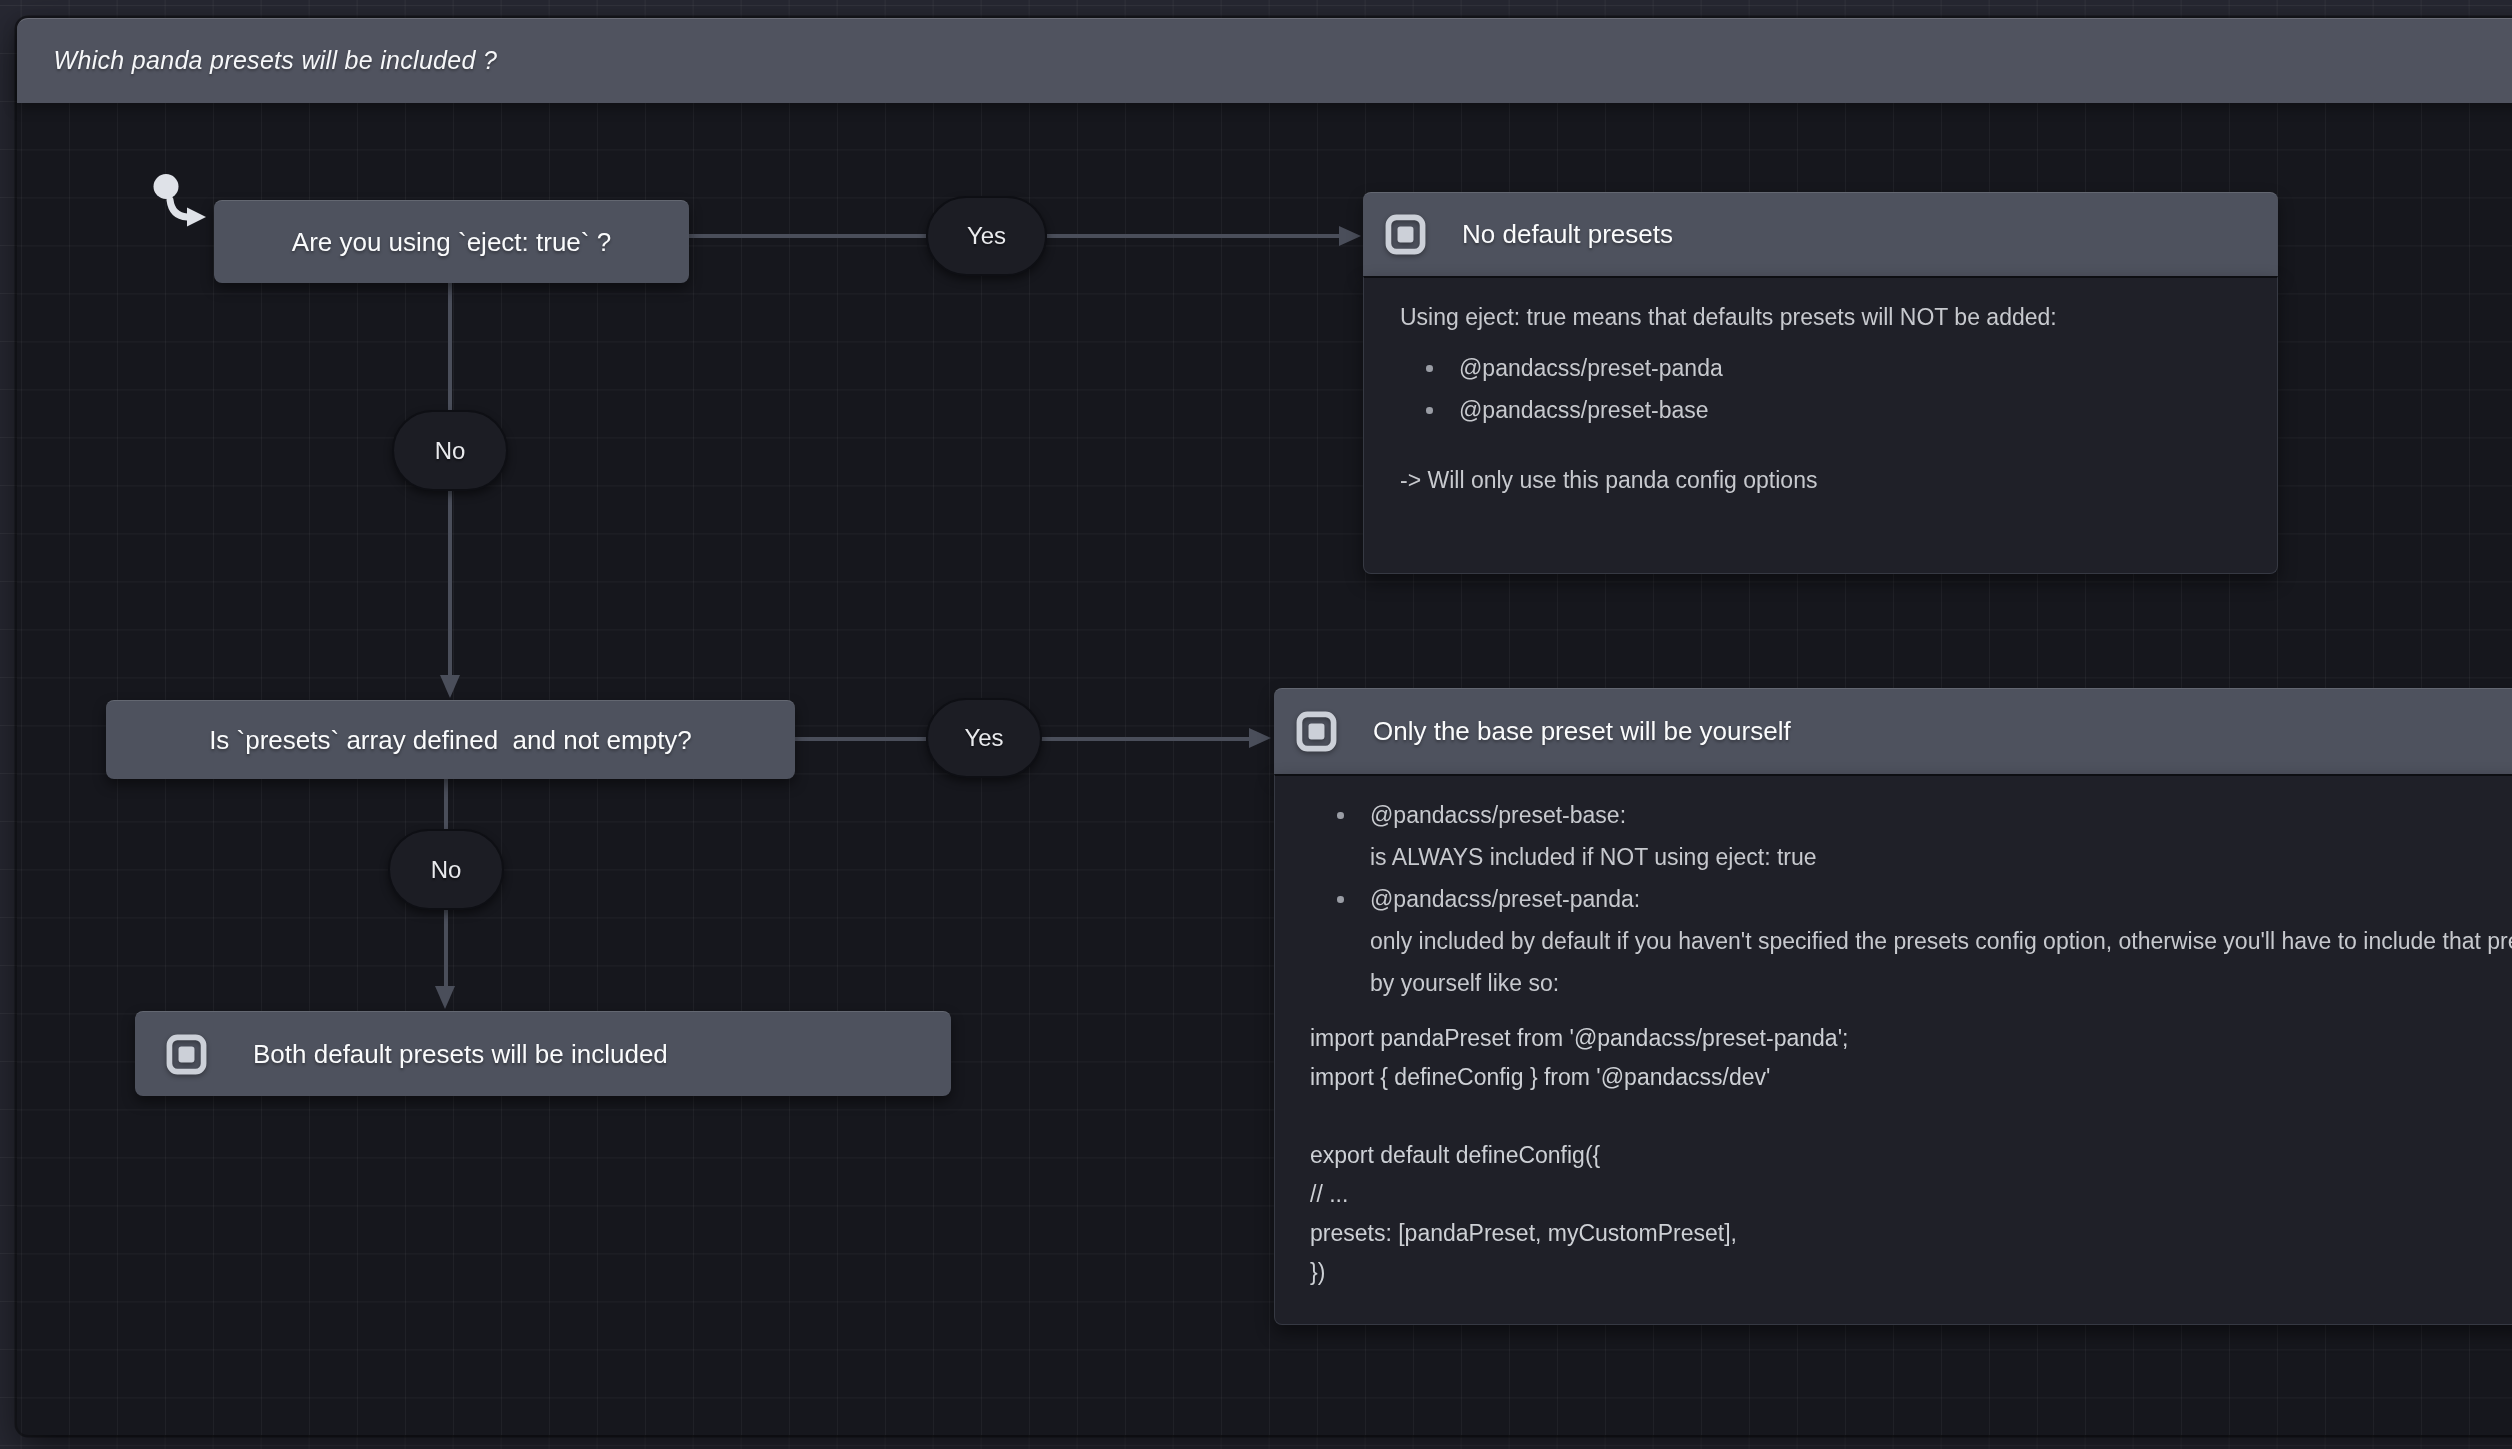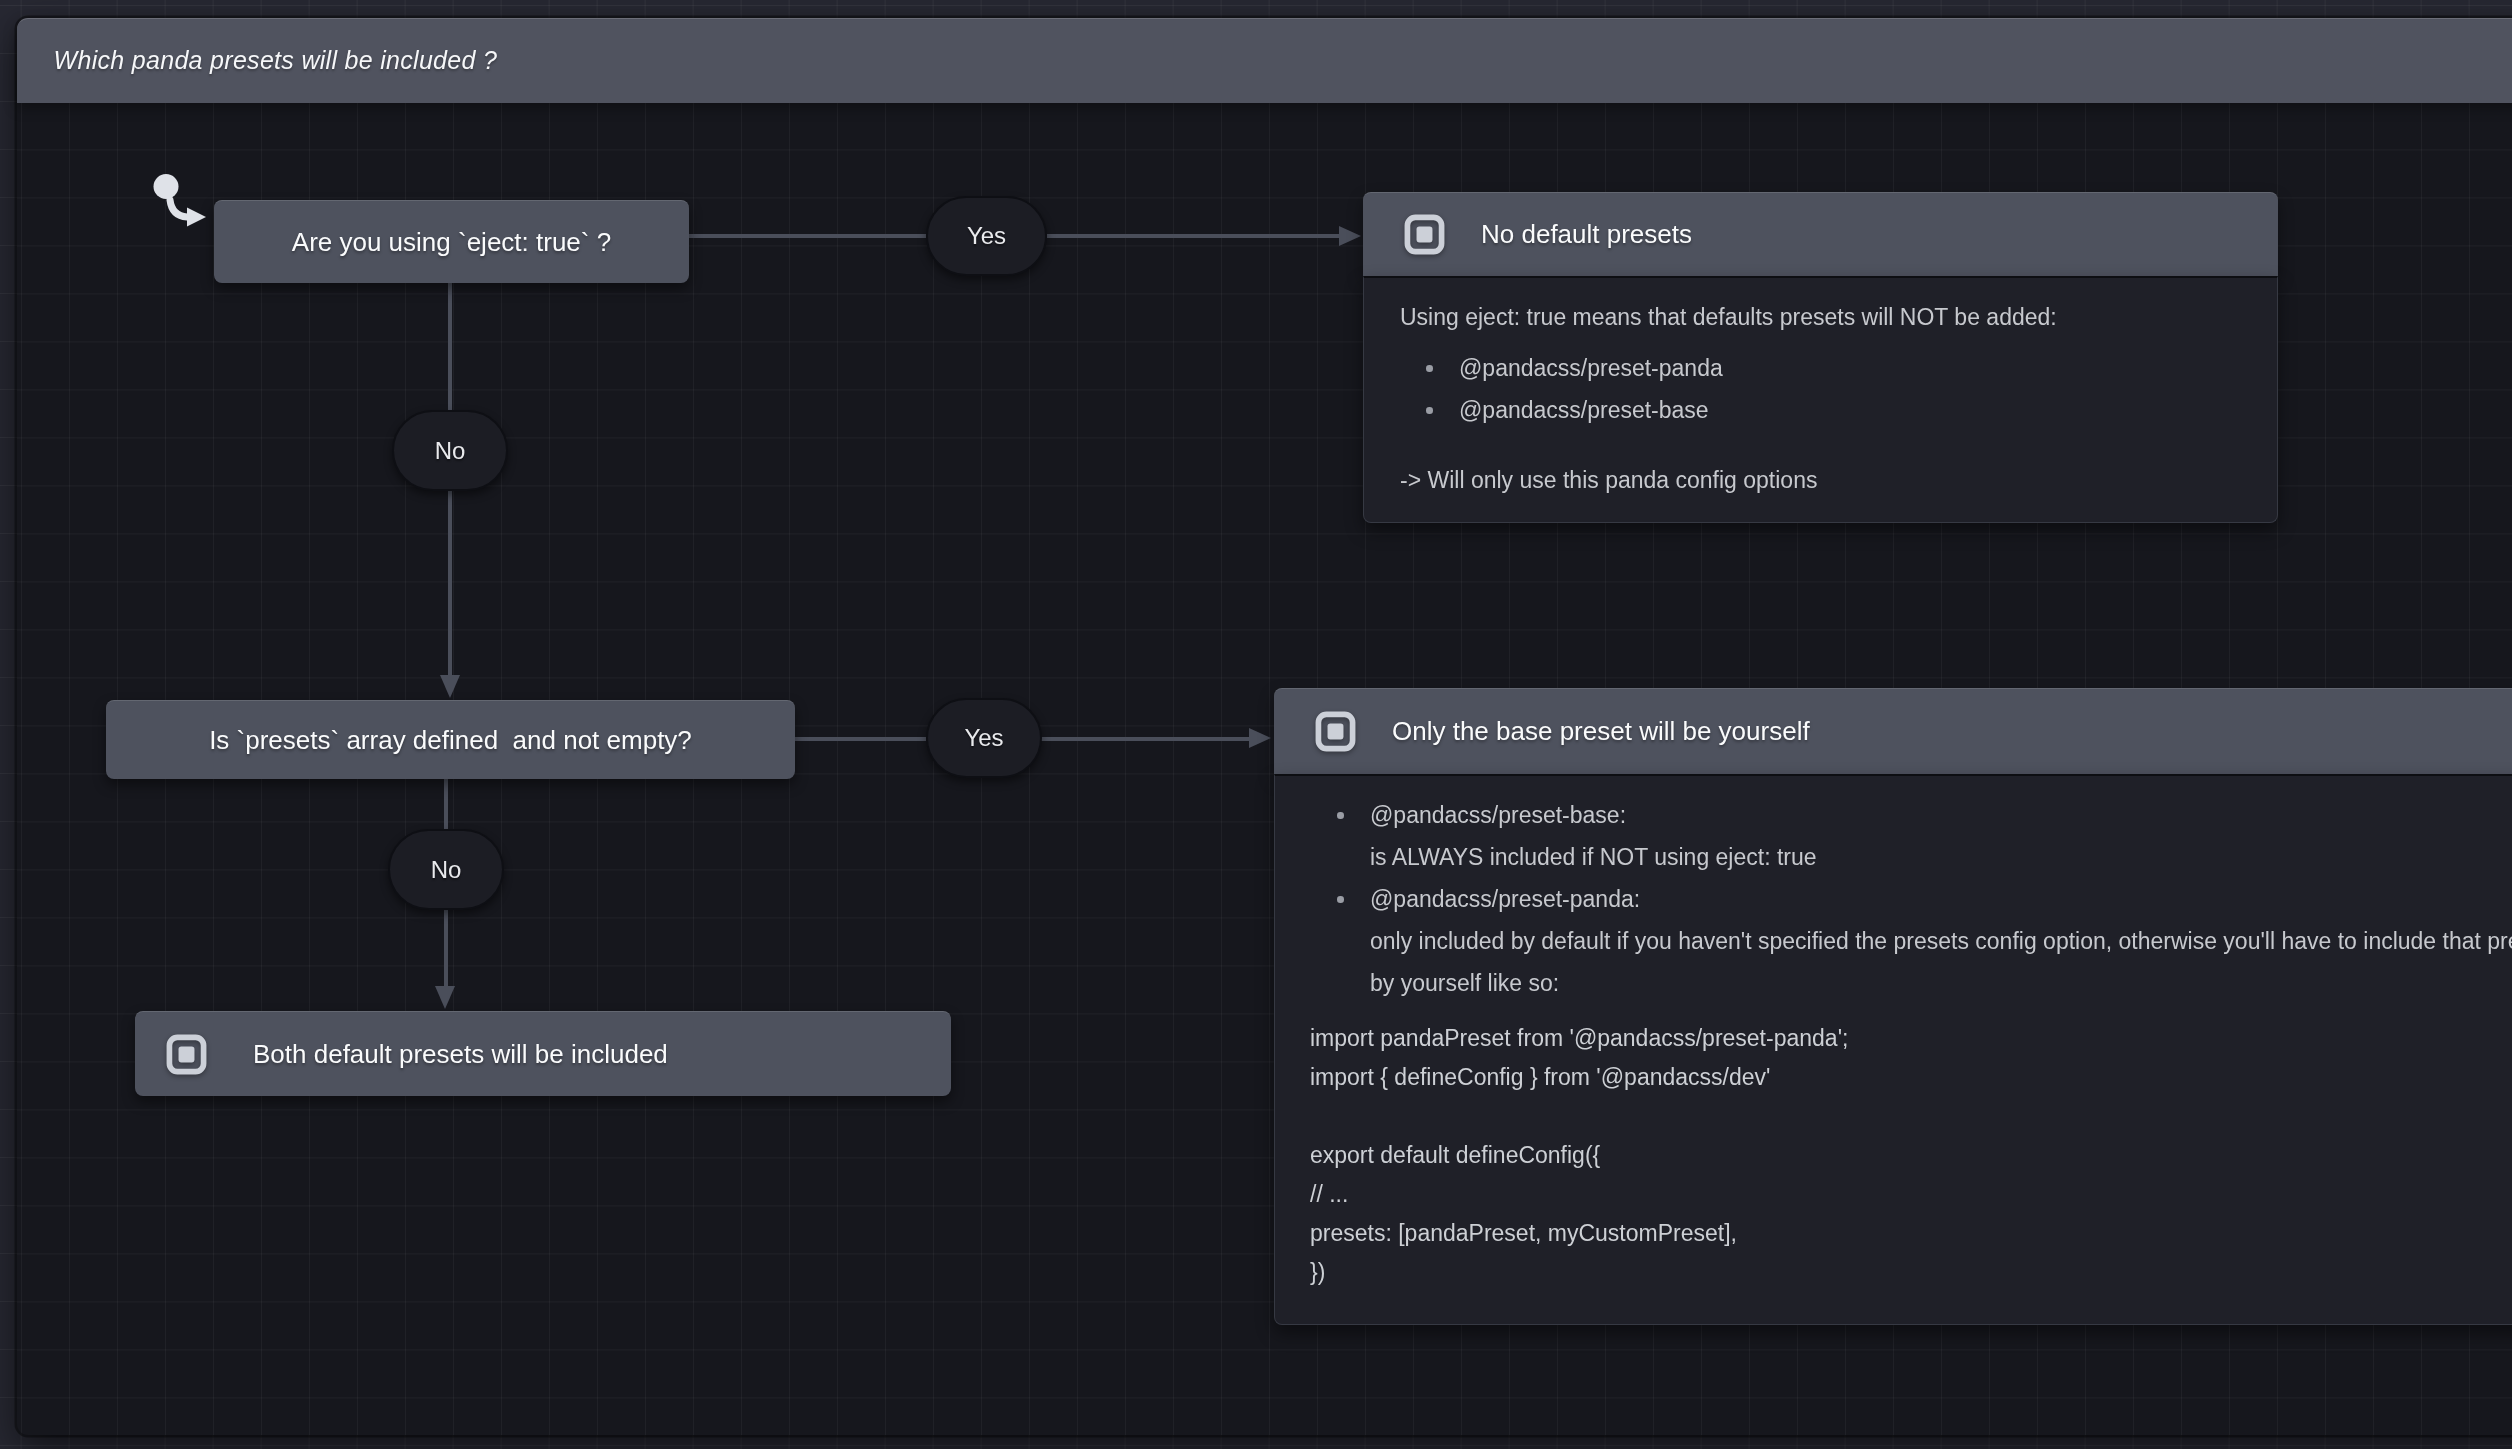--- a/index.html
+++ b/index.html
@@ -90,21 +90,21 @@
     text-shadow: 0 1.5px 2px rgba(0,0,0,0.4);
   }
 
   
   .card { position: absolute; z-index: 2; }
   .card-header {
     background: #4e525e;
     border-top: 1px solid rgba(255,255,255,0.12);
     border-radius: 8px 8px 0 0;
     display: flex; align-items: center;
-    padding-left: 41px;
+    padding-left: 22px;
     box-shadow: 0 7px 15px rgba(0,0,0,0.4);
   }
   .card-title {
     color: #fafbfc; font-size: 26px; margin-left: 36px;
     text-shadow: 0 2px 3px rgba(0,0,0,0.35);
   }
   .card-body {
     background: #1f2028;
     border: 1px solid #363943;
     border-top: 2px solid #0d0e12;
@@ -199,21 +199,21 @@
 </div>
 
 <div class="card" style="left:1363px; top:192px; width:915px;">
   <div class="card-header" style="height:84px;">
     <svg class="shape-icon" viewBox="0 0 36 36">
       <rect x="3" y="3" width="30" height="30" rx="7" fill="none" stroke="#ccd0d8" stroke-width="5"></rect>
       <rect x="11" y="11" width="14" height="14" rx="2.5" fill="#ccd0d8"></rect>
     </svg>
     <span class="card-title">No default presets</span>
   </div>
-  <div class="card-body ndp-body" style="height:247px;">
+  <div class="card-body ndp-body" style="height:298px;">
     <div class="ndp-intro">Using eject: true means that defaults presets will NOT be added:</div>
     <ul class="dot-list">
       <li>@pandacss/preset-panda</li>
       <li>@pandacss/preset-base</li>
     </ul>
     <div class="ndp-outro">-&gt; Will only use this panda config options</div>
   </div>
 </div>
 
 <div class="card" style="left:1274px; top:688px; width:1343px;">

